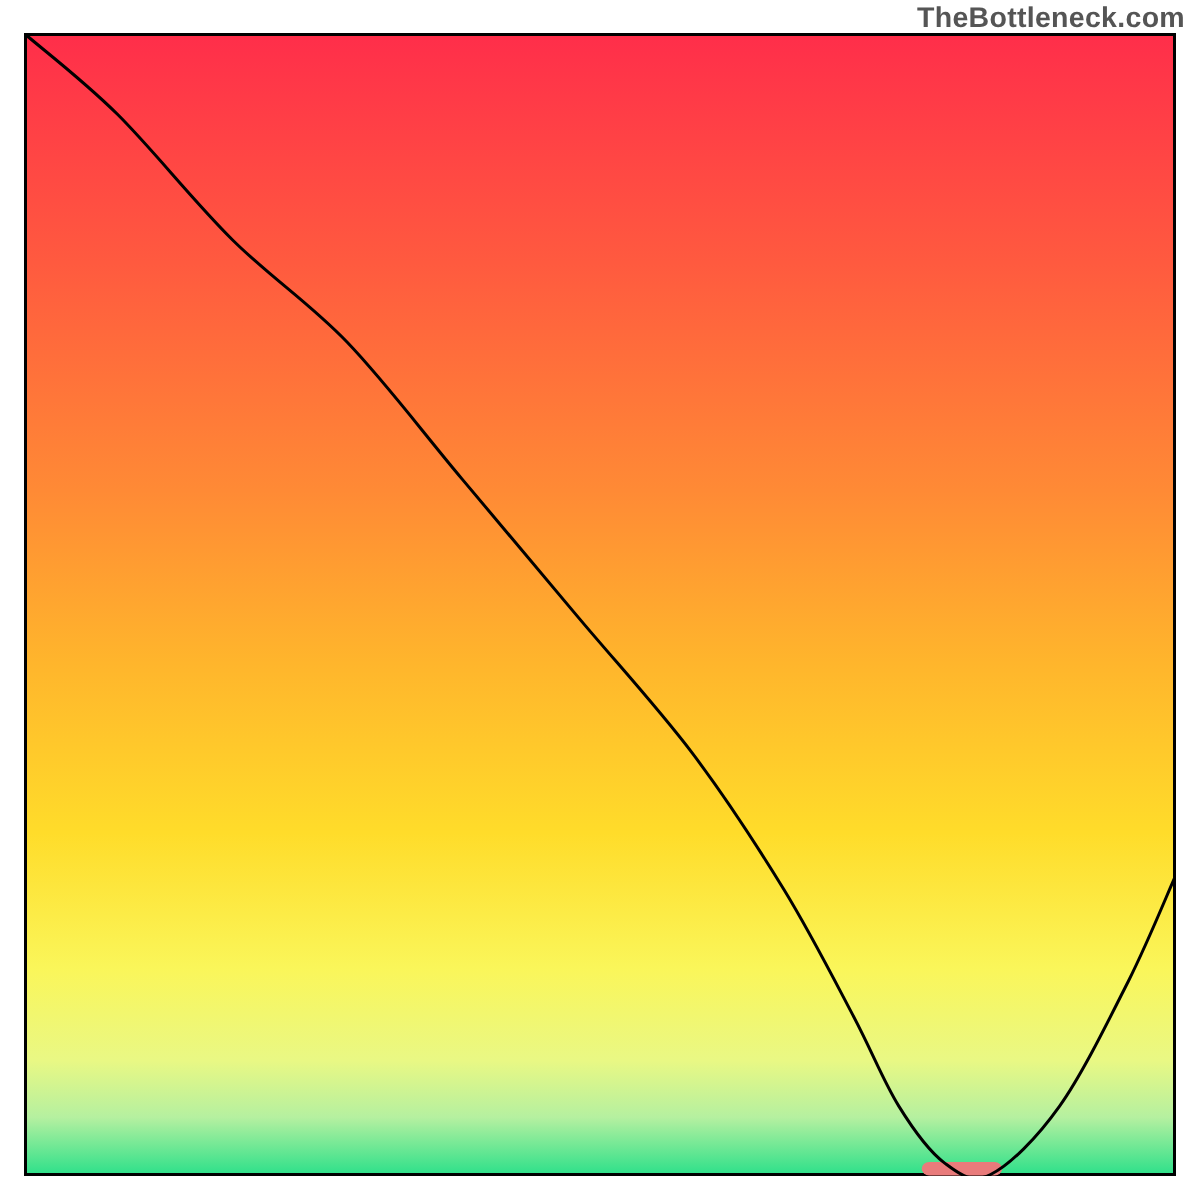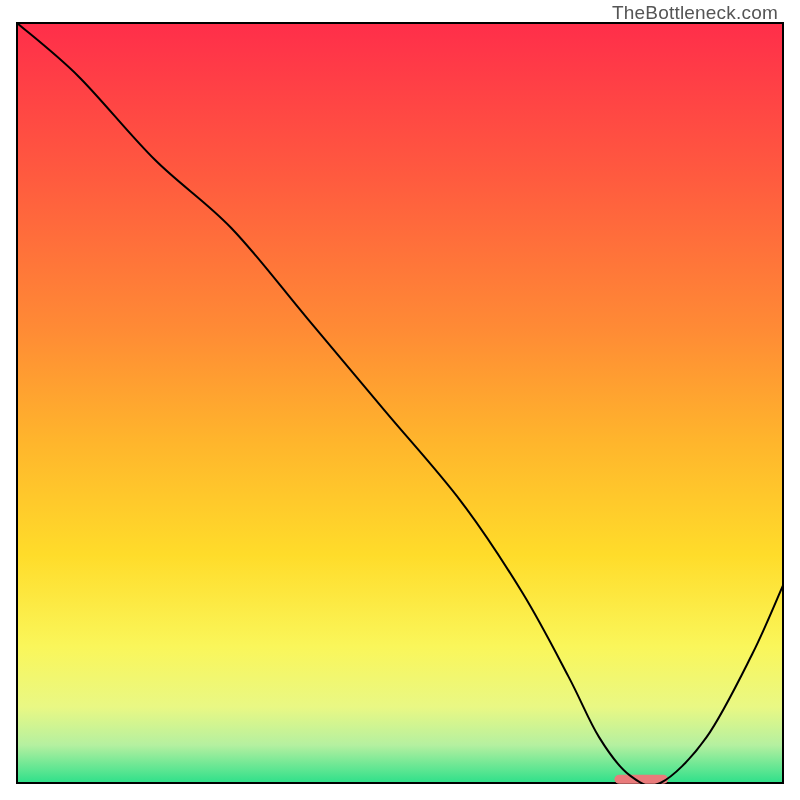--- a/index.html
+++ b/index.html
@@ -12,24 +12,24 @@
     font-family: Arial, Helvetica, sans-serif;
   }
   .wrap {
     position: relative;
     width: 800px;
     height: 800px;
   }
   .watermark {
     position: absolute;
     top: 2px;
-    right: 22px;
+    right: 10px;
     color: #555;
     font-size: 19px;
-    font-weight: 400;
+    font-weight: 700;
     letter-spacing: 0.2px;
     white-space: nowrap;
   }
   .plot {
     position: absolute;
     left: 16px;
     top: 22px;
     width: 768px;
     height: 762px;
   }

